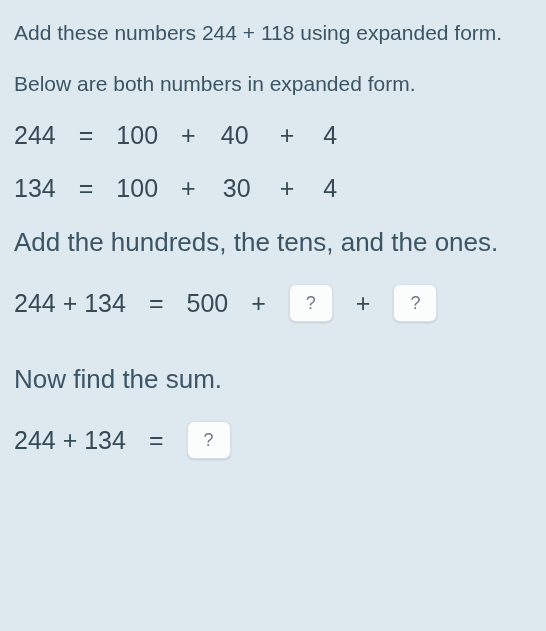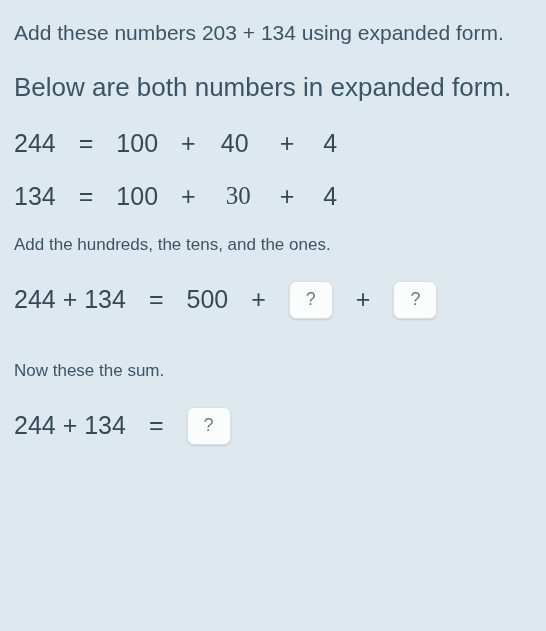--- a/index.html
+++ b/index.html
@@ -11,36 +11,36 @@
     background: #dde8ef;
     font-family: Arial, Helvetica, sans-serif;
     color: #3b5565;
   }
   .intro {
     font-size: 21px;
     line-height: 1.6;
     margin-bottom: 18px;
   }
   .subhead {
-    font-size: 26px;
+    font-size: 21px;
     line-height: 1.5;
     margin-bottom: 22px;
   }
   .eqrow {
     font-size: 25px;
     color: #364a56;
     margin-bottom: 24px;
     display: flex;
     align-items: center;
     flex-wrap: wrap;
     gap: 23px;
   }
   .eqrow .tok { display: inline-block; }
   .instr {
-    font-size: 17px;
+    font-size: 26px;
     margin-top: 8px;
     margin-bottom: 26px;
   }
   .answer-box {
     display: inline-flex;
     align-items: center;
     justify-content: center;
     min-width: 44px;
     height: 38px;
     padding: 0 10px;
@@ -50,57 +50,57 @@
     box-shadow: 0 1px 2px rgba(0,0,0,0.12);
     font-size: 18px;
     color: #6e7a82;
     cursor: text;
   }
   .gap { height: 10px; }
 </style>
 </head>
 <body>
 
-<div class="intro">Add these numbers 203 + 134 using expanded form.</div>
+<div class="intro">Add these numbers 244 + 118 using expanded form.</div>
 
 <div class="subhead">Below are both numbers in expanded form.</div>
 
 <div class="eqrow">
   <span class="tok">244</span>
   <span class="tok">=</span>
   <span class="tok">100</span>
   <span class="tok">+</span>
   <span class="tok" style="min-width:32px;text-align:center;">40</span>
   <span class="tok" style="margin-left:6px;">+</span>
   <span class="tok" style="margin-left:6px;">4</span>
 </div>
 
 <div class="eqrow">
   <span class="tok">134</span>
   <span class="tok">=</span>
   <span class="tok">100</span>
   <span class="tok">+</span>
-  <span class="tok" style="min-width:32px;text-align:right;font-family:Liberation Serif, serif;">30</span>
+  <span class="tok" style="min-width:32px;text-align:right;">30</span>
   <span class="tok" style="margin-left:6px;">+</span>
   <span class="tok" style="margin-left:6px;">4</span>
 </div>
 
 <div class="instr">Add the hundreds, the tens, and the ones.</div>
 
 <div class="eqrow">
   <span class="tok">244 + 134</span>
   <span class="tok">=</span>
   <span class="tok">500</span>
   <span class="tok">+</span>
   <span class="answer-box">?</span>
   <span class="tok">+</span>
   <span class="answer-box">?</span>
 </div>
 
 <div class="gap"></div>
 
-<div class="instr">Now these the sum.</div>
+<div class="instr">Now find the sum.</div>
 
 <div class="eqrow">
   <span class="tok">244 + 134</span>
   <span class="tok">=</span>
   <span class="answer-box">?</span>
 </div>
 
 </body></html>

